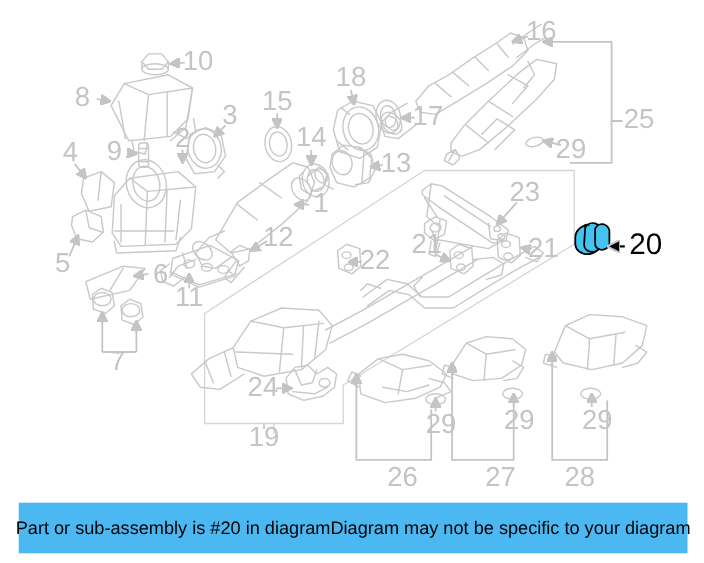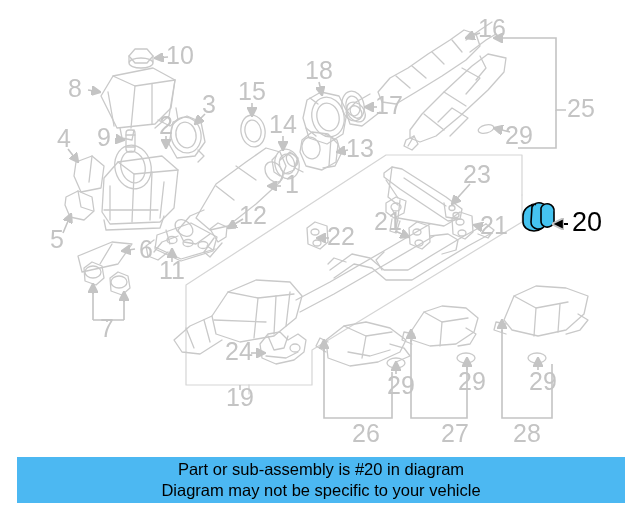--- a/index.html
+++ b/index.html
@@ -23,21 +23,21 @@
     display: block;
   }
   .banner {
     position: absolute;
     left: 17px;
     top: 457px;
     width: 608px;
     height: 46px;
     background: #4cb8f2;
     display: flex;
-    flex-direction: column;
+    flex-direction: row;
     align-items: center;
     justify-content: center;
     box-sizing: border-box;
   }
   .banner-line {
     color: #000000;
     font-family: "Liberation Sans", sans-serif;
     font-size: 16.5px;
     line-height: 21px;
     letter-spacing: 0px;
@@ -414,16 +414,16 @@
         <text x="527" y="435" text-anchor="middle" dominant-baseline="middle" font-family="&quot;Liberation Sans&quot;, sans-serif" font-size="25" fill="#c4c4c4">28</text>
         <text x="519" y="137" text-anchor="middle" dominant-baseline="middle" font-family="&quot;Liberation Sans&quot;, sans-serif" font-size="25" fill="#c4c4c4">29</text>
         <text x="401" y="387" text-anchor="middle" dominant-baseline="middle" font-family="&quot;Liberation Sans&quot;, sans-serif" font-size="25" fill="#c4c4c4">29</text>
         <text x="472" y="383" text-anchor="middle" dominant-baseline="middle" font-family="&quot;Liberation Sans&quot;, sans-serif" font-size="25" fill="#c4c4c4">29</text>
         <text x="543" y="383" text-anchor="middle" dominant-baseline="middle" font-family="&quot;Liberation Sans&quot;, sans-serif" font-size="25" fill="#c4c4c4">29</text>
       </g>
   </svg>
 
   <div class="banner">
     <div class="banner-line">Part or sub-assembly is #20 in diagram</div>
-    <div class="banner-line">Diagram may not be specific to your vehicle</div>
+    <div class="banner-line">Diagram may not be specific to your diagram</div>
   </div>
 
 </div>
 
 </body></html>

